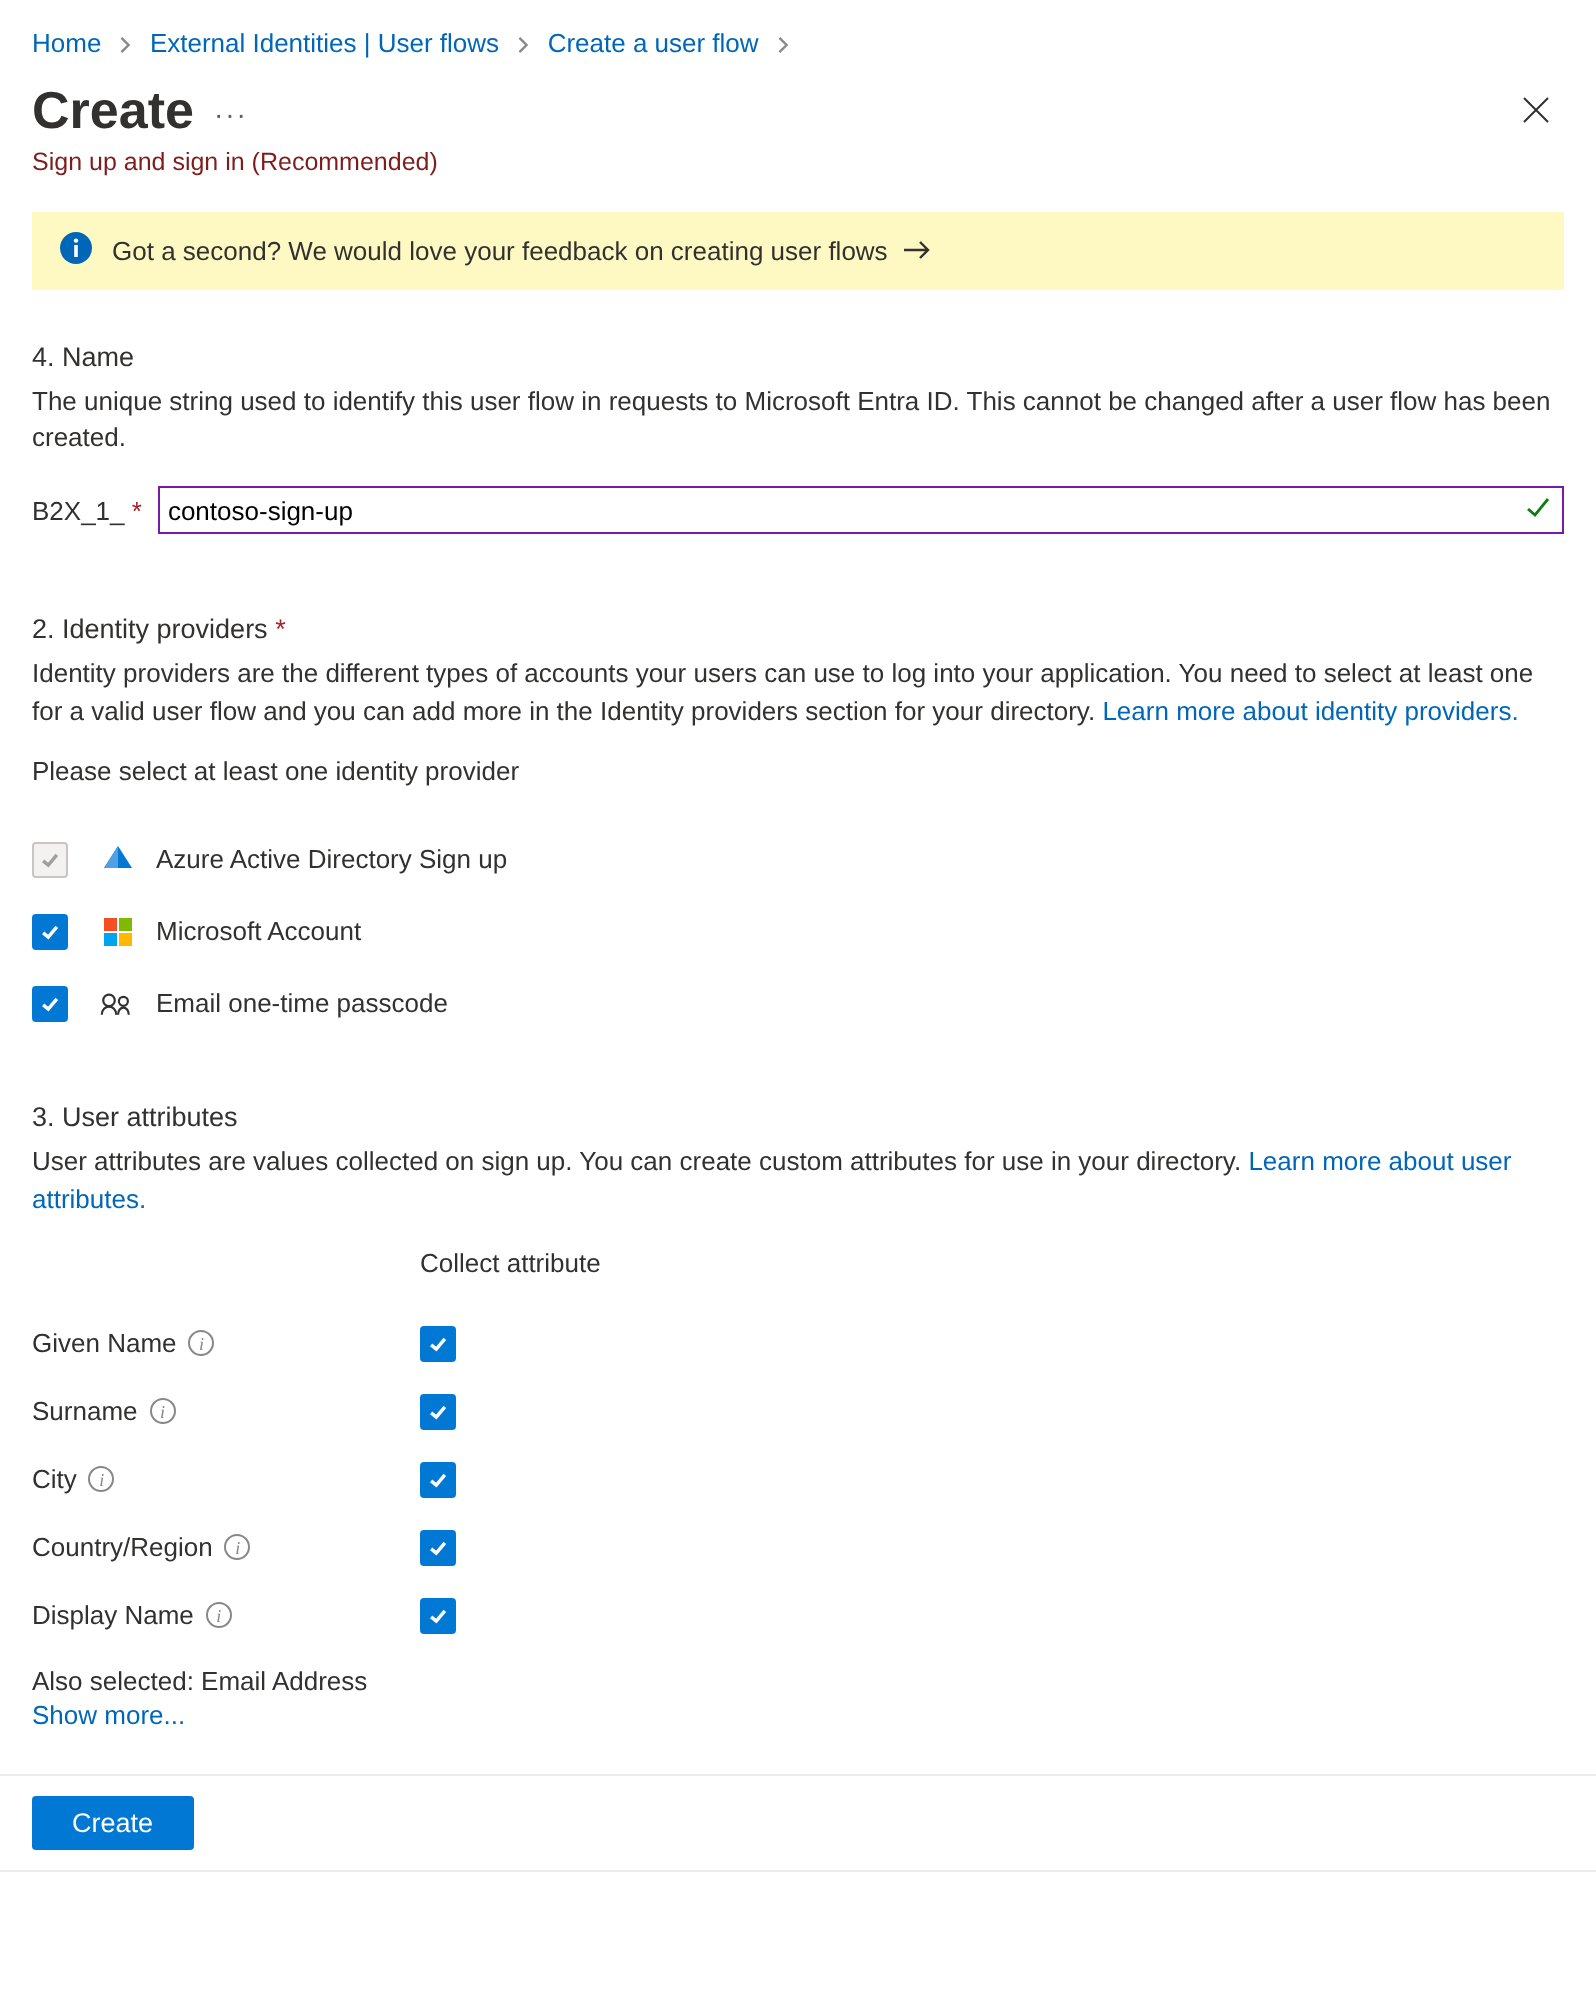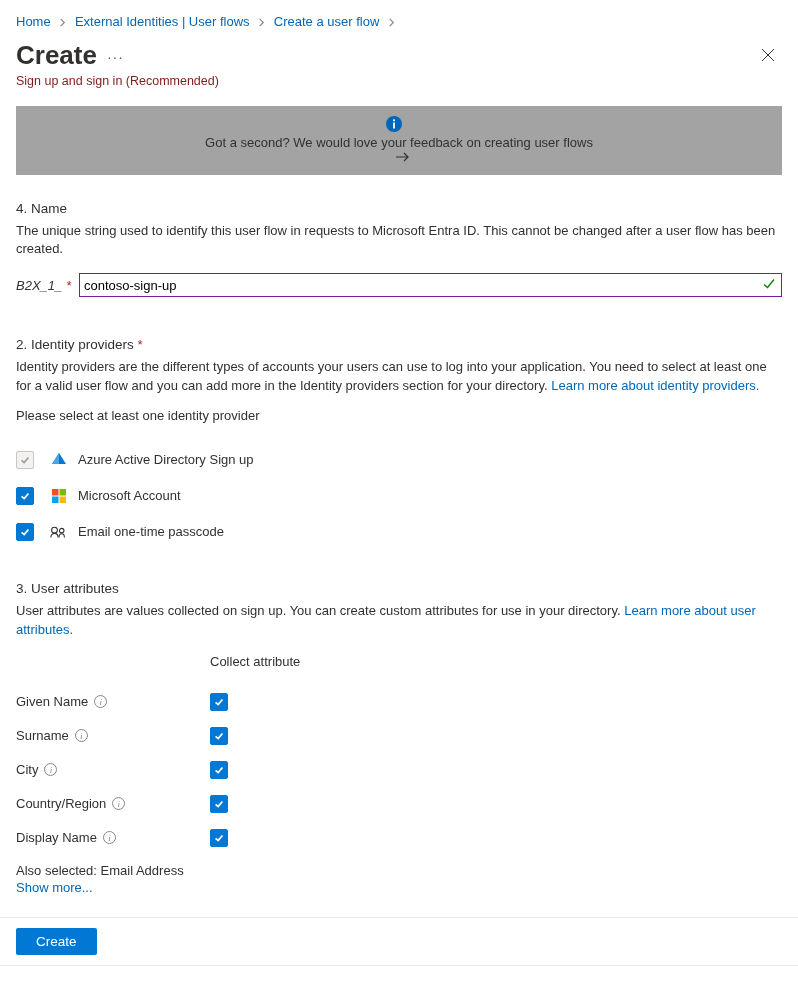--- a/index.html
+++ b/index.html
@@ -33,39 +33,38 @@
     padding-top: 10px; letter-spacing: 1px;
   }
   .close-btn {
     margin-left: auto; width: 28px; height: 28px;
     display: flex; align-items: center; justify-content: center;
     color: #323130; cursor: pointer; margin-top: 2px;
   }
   .subtitle { color: #7f1d1d; font-size: 12.5px; margin: 4px 0 18px 0; }
   
   .banner {
-    background: #a3a3a3;
+    background: #fef9c3;
     padding: 10px 14px;
     display: flex; align-items: center;
     font-size: 13px;
     color: #323130;
     margin-bottom: 26px;
-    flex-direction: column;
   }
   .banner .info-icon { color: #0067b8; margin-right: 10px; flex-shrink: 0; }
   .banner .arrow { margin-left: 8px; color: #323130; }
   
   .lead { font-size: 13px; line-height: 1.45; margin-bottom: 24px; }
   .section-heading { font-size: 13.5px; margin: 0 0 6px 0; }
   .section-desc { font-size: 13px; line-height: 1.45; margin-bottom: 12px; }
   .required { color: #a4262c; }
   a.inline { color: #0067b8; text-decoration: none; }
   
   .name-row { display: flex; align-items: center; margin-bottom: 40px; margin-top: 14px; }
-  .name-prefix { font-size: 13px; margin-right: 8px; white-space: nowrap; font-style: italic; }
+  .name-prefix { font-size: 13px; margin-right: 8px; white-space: nowrap; }
   .name-input-wrap { position: relative; flex: 1; }
   .name-input {
     width: 100%;
     border: 1px solid #7719aa;
     padding: 5px 28px 5px 4px;
     font-size: 13px;
     outline: none;
     height: 24px;
     line-height: 14px;
   }

